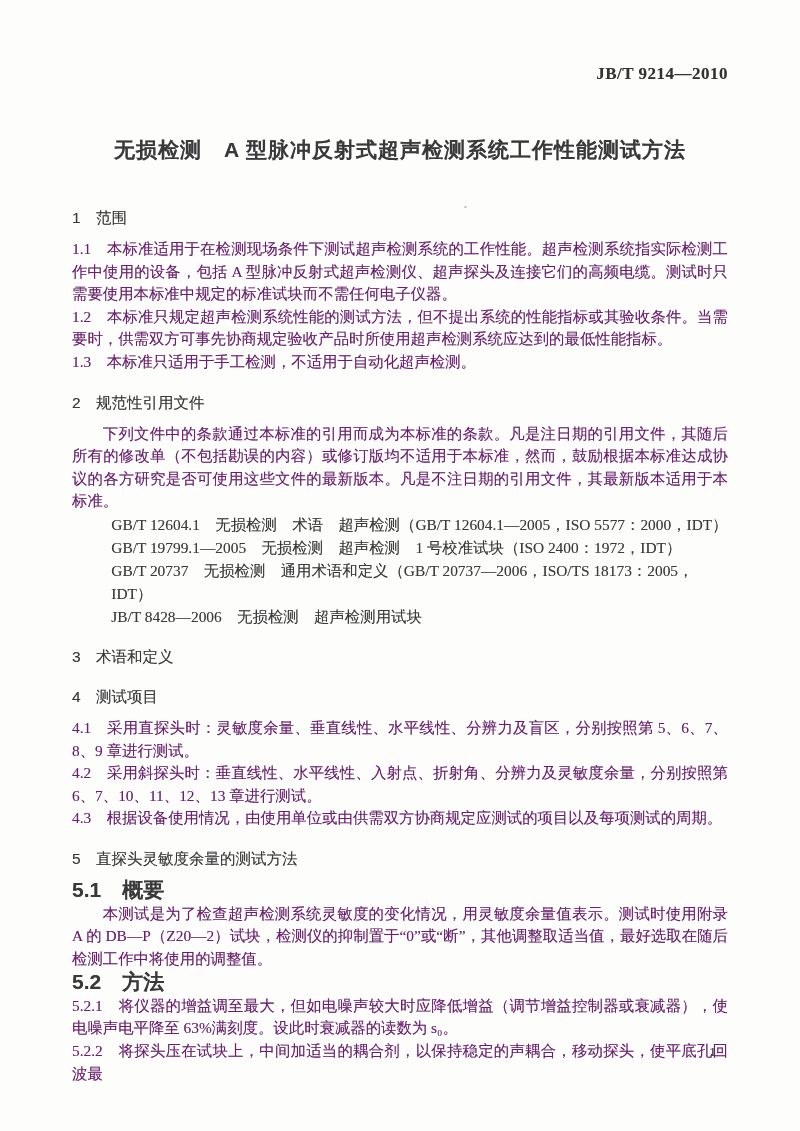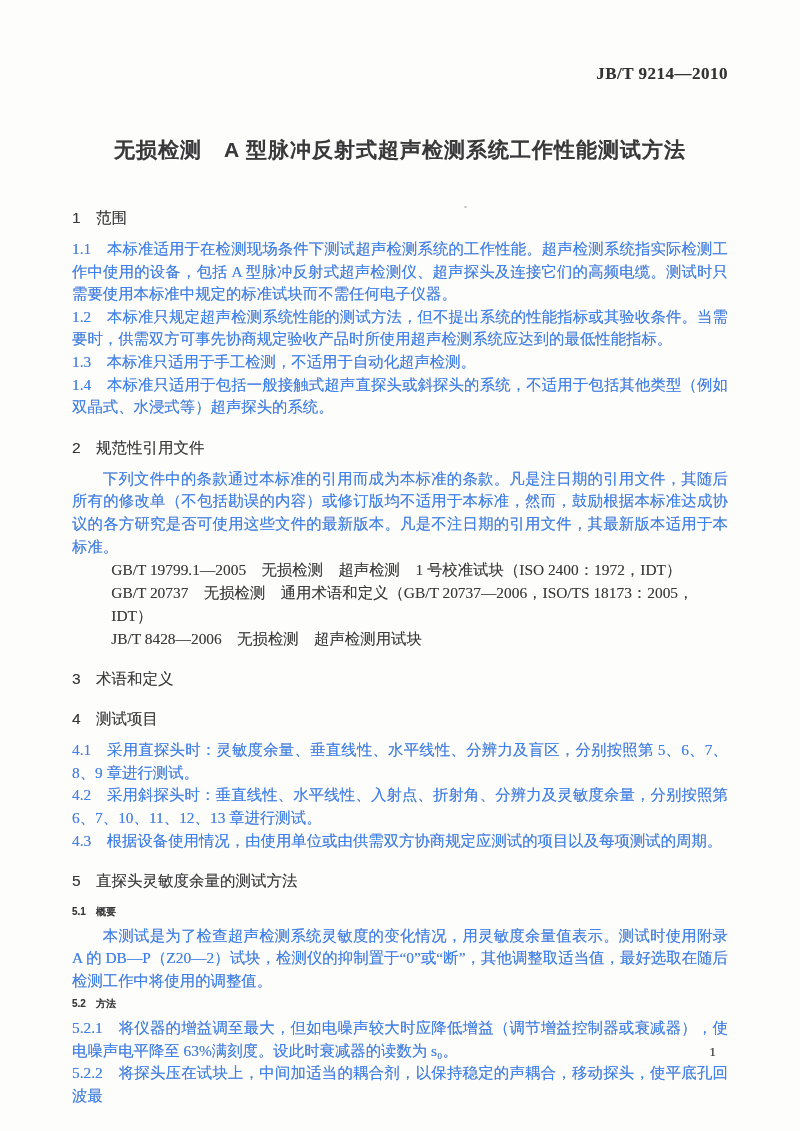--- a/index.html
+++ b/index.html
@@ -52,30 +52,30 @@
     font-size: 15.5px;
     color: #39393b;
   }
   h2.sec.first {
     margin-top: 44px;
   }
   h3.subsec {
     margin: 1px 0 1px 0;
     font-family: "Liberation Sans", sans-serif;
     font-weight: 700;
-    font-size: 10px;
+    font-size: 21px;
     line-height: 22.6px;
     color: #39393b;
   }
   p.para {
     margin: 0;
     font-size: 15.4px;
     line-height: 22.6px;
     text-align: justify;
-    color: #3b82f6;
+    color: #701a75;
   }
   p.para.indent {
     text-indent: 2em;
   }
   p.ref {
     margin: 0;
     padding-left: 2.55em;
     font-size: 15.4px;
     line-height: 23px;
     color: #3a3a3c;
@@ -96,24 +96,24 @@
 
     <div class="doc-number">JB/T 9214—2010</div>
 
     <h1 class="doc-title">无损检测　A 型脉冲反射式超声检测系统工作性能测试方法</h1>
     <div class="speckle" style="left:464px; top:206px;"></div>
 
     <h2 class="sec first">1　范围</h2>
     <p class="para">1.1　本标准适用于在检测现场条件下测试超声检测系统的工作性能。超声检测系统指实际检测工作中使用的设备，包括 A 型脉冲反射式超声检测仪、超声探头及连接它们的高频电缆。测试时只需要使用本标准中规定的标准试块而不需任何电子仪器。</p>
     <p class="para">1.2　本标准只规定超声检测系统性能的测试方法，但不提出系统的性能指标或其验收条件。当需要时，供需双方可事先协商规定验收产品时所使用超声检测系统应达到的最低性能指标。</p>
     <p class="para">1.3　本标准只适用于手工检测，不适用于自动化超声检测。</p>
-    <p class="para">1.4　本标准只适用于包括一般接触式超声直探头或斜探头的系统，不适用于包括其他类型（例如双晶式、水浸式等）超声探头的系统。</p>
 
     <h2 class="sec">2　规范性引用文件</h2>
     <p class="para indent">下列文件中的条款通过本标准的引用而成为本标准的条款。凡是注日期的引用文件，其随后所有的修改单（不包括勘误的内容）或修订版均不适用于本标准，然而，鼓励根据本标准达成协议的各方研究是否可使用这些文件的最新版本。凡是不注日期的引用文件，其最新版本适用于本标准。</p>
+    <p class="ref">GB/T 12604.1　无损检测　术语　超声检测（GB/T 12604.1—2005，ISO 5577：2000，IDT）</p>
     <p class="ref">GB/T 19799.1—2005　无损检测　超声检测　1 号校准试块（ISO 2400：1972，IDT）</p>
     <p class="ref">GB/T 20737　无损检测　通用术语和定义（GB/T 20737—2006，ISO/TS 18173：2005，IDT）</p>
     <p class="ref">JB/T 8428—2006　无损检测　超声检测用试块</p>
 
     <h2 class="sec">3　术语和定义</h2>
 
     <h2 class="sec">4　测试项目</h2>
     <p class="para">4.1　采用直探头时：灵敏度余量、垂直线性、水平线性、分辨力及盲区，分别按照第 5、6、7、8、9 章进行测试。</p>
     <p class="para">4.2　采用斜探头时：垂直线性、水平线性、入射点、折射角、分辨力及灵敏度余量，分别按照第 6、7、10、11、12、13 章进行测试。</p>
     <p class="para">4.3　根据设备使用情况，由使用单位或由供需双方协商规定应测试的项目以及每项测试的周期。</p>

